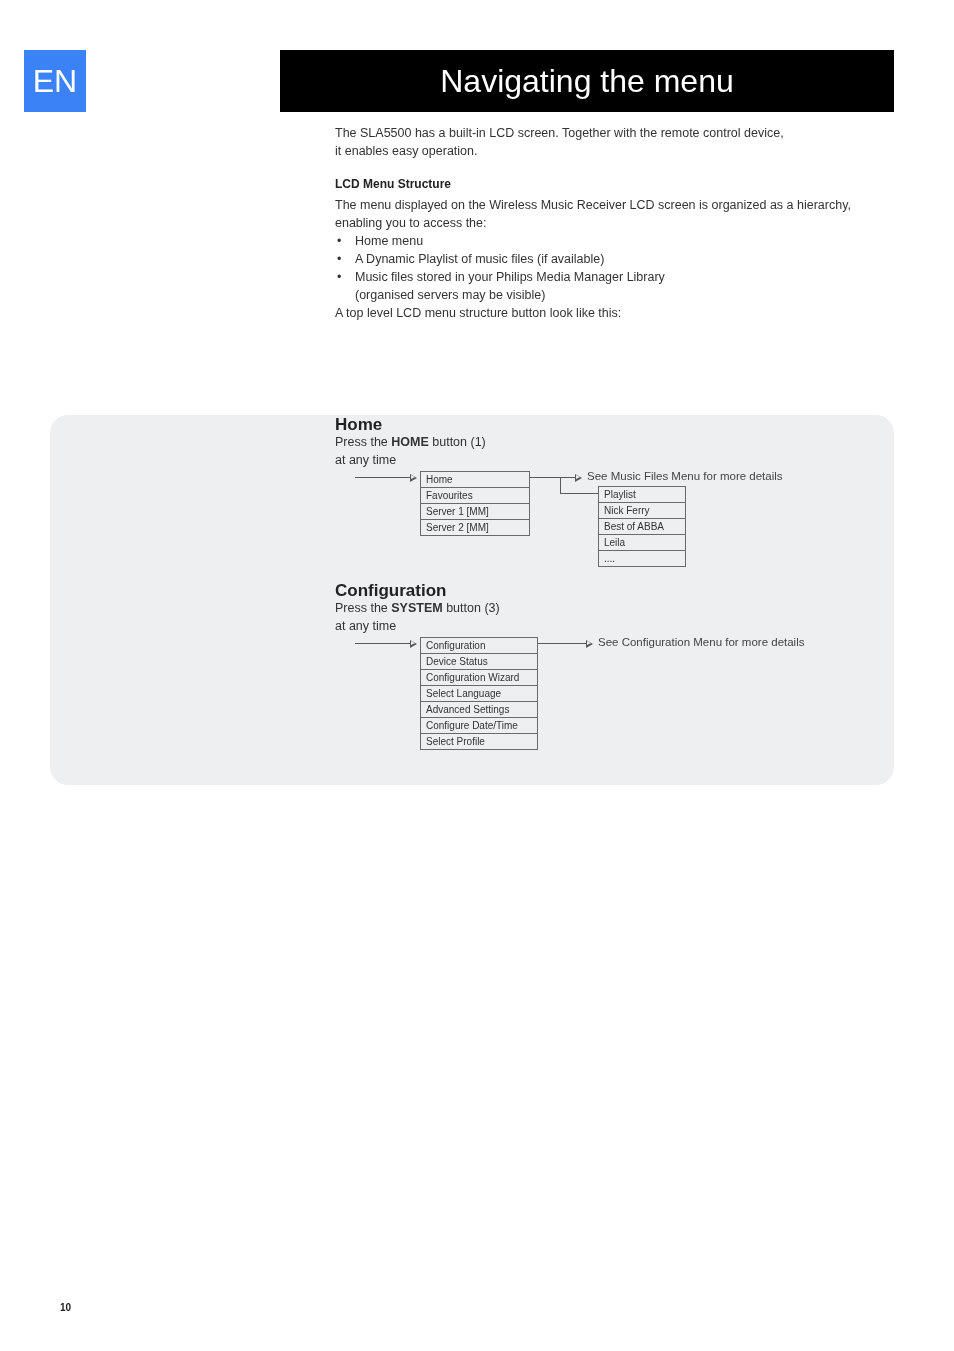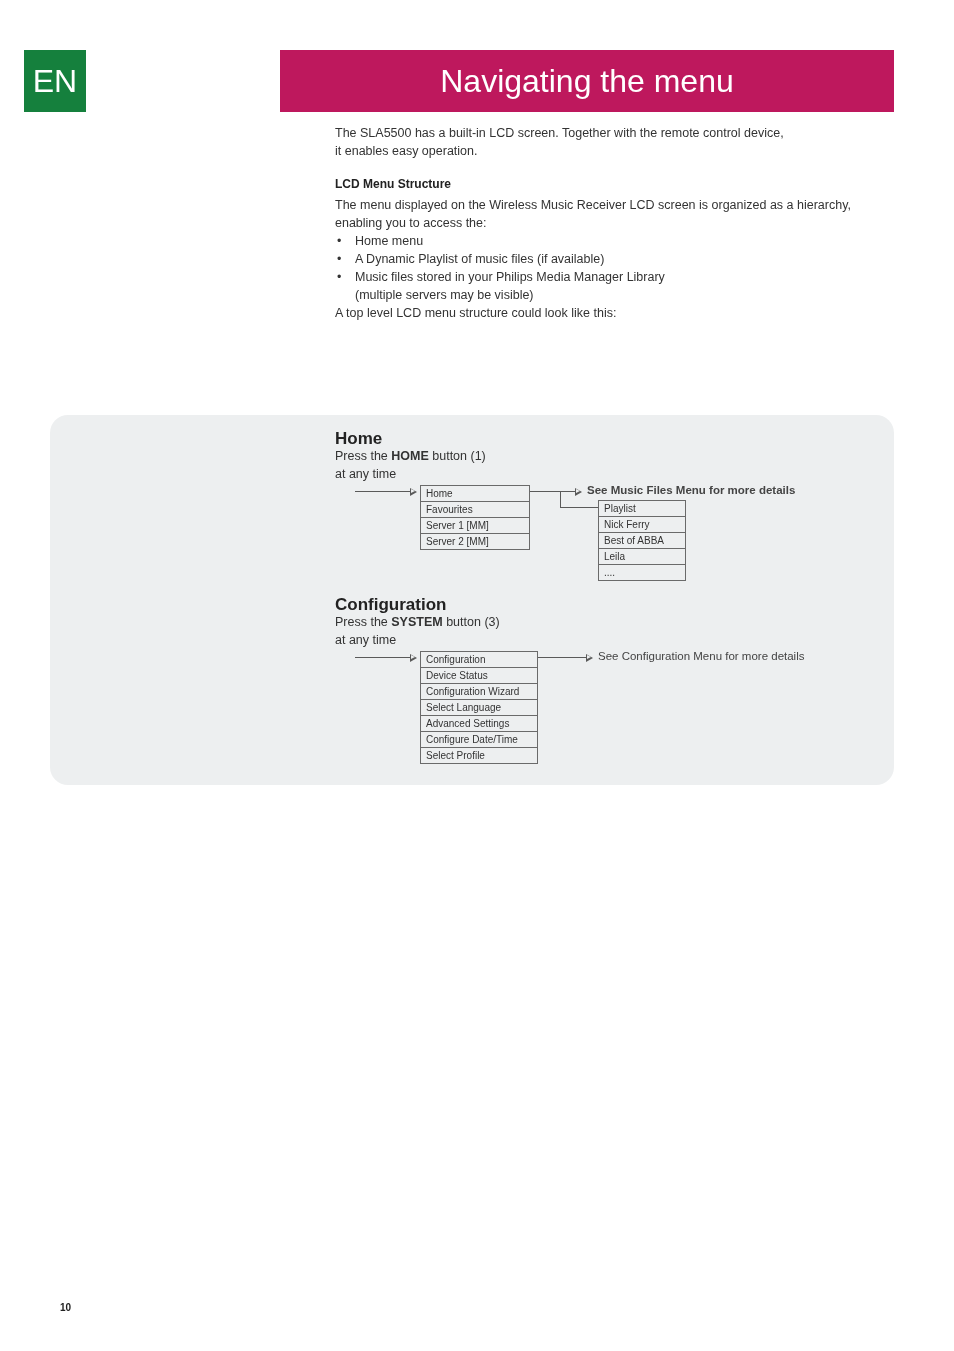--- a/index.html
+++ b/index.html
@@ -13,35 +13,35 @@
       height: 1351px;
       background: #fff;
       position: relative;
     }
     .lang-badge {
       position: absolute;
       left: 24px;
       top: 50px;
       width: 62px;
       height: 62px;
-      background: #15803d;
+      background: #3b82f6;
       color: #fff;
       font-size: 32px;
       font-weight: 300;
       display: flex;
       align-items: center;
       justify-content: center;
     }
     .title-bar {
       position: absolute;
       left: 280px;
       right: 60px;
       top: 50px;
       height: 62px;
-      background: #be185d;
+      background: #000000;
       color: #fff;
       font-size: 32px;
       font-weight: 300;
       display: flex;
       align-items: center;
       justify-content: center;
     }
     .content {
       position: absolute;
       left: 335px;
@@ -77,21 +77,21 @@
       margin-bottom: 14px;
     }
     .diagram-panel {
       position: absolute;
       left: 50px;
       right: 60px;
       top: 415px;
       height: 370px;
       background: #edeff0;
       border-radius: 18px;
-      padding: 14px 20px 20px 285px;
+      padding: 0 20px 20px 285px;
       color: #333;
     }
     .panel-heading {
       font-size: 17px;
       font-weight: bold;
       color: #222;
     }
     .panel-sub {
       font-size: 12.5px;
       margin-bottom: 4px;
@@ -165,23 +165,23 @@
     <span>The SLA5500 has a built-in LCD screen. Together with the remote control device,</span><br>
     <span> it enables easy operation.</span>
   </div>
 
   <div class="section-heading">LCD Menu Structure</div>
   <div>The menu displayed on the Wireless Music Receiver LCD screen is organized as a hierarchy, enabling you to access the:</div>
   <ul class="bullets">
     <li>Home menu</li>
     <li>A Dynamic Playlist of music files (if available)</li>
     <li>Music files stored in your Philips Media Manager Library</li>
-    <div class="indent">(multiple servers may be visible)</div>
+    <div class="indent">(organised servers may be visible)</div>
   </ul>
-  <div class="para">A top level LCD menu structure could look like this:</div>
+  <div class="para">A top level LCD menu structure button look like this:</div>
 </div>
 
 <div class="diagram-panel">
 
   <div class="panel-heading">Home</div>
   <div class="panel-sub">
     <span>Press the </span><span class="bold">HOME</span><span> button (1)</span>
   </div>
   <div class="panel-sub">at any time</div>
 
@@ -192,21 +192,21 @@
 
     <div class="menu-box" style="left:85px; top:0; width:110px;">
       <div class="cell">Home</div>
       <div class="cell">Favourites</div>
       <div class="cell">Server 1 [MM]</div>
       <div class="cell">Server 2 [MM]</div>
     </div>
 
     <div class="line" style="left:195px; top:6px; width:45px; height:1px;"></div>
     <div class="arrowhead-hollow" style="left:240px; top:2.5px;"></div>
-    <div class="ref-text" style="left:252px; top:-1px;font-weight:bold;">See Music Files Menu for more details</div>
+    <div class="ref-text" style="left:252px; top:-1px;">See Music Files Menu for more details</div>
 
     <div class="line" style="left:225px; top:6px; width:1px; height:16px;"></div>
     <div class="line" style="left:225px; top:22px; width:38px; height:1px;"></div>
 
     <div class="menu-box" style="left:263px; top:15px; width:88px;">
       <div class="cell">Playlist</div>
       <div class="cell">Nick Ferry</div>
       <div class="cell">Best of ABBA</div>
       <div class="cell">Leila</div>
       <div class="cell">....</div>

